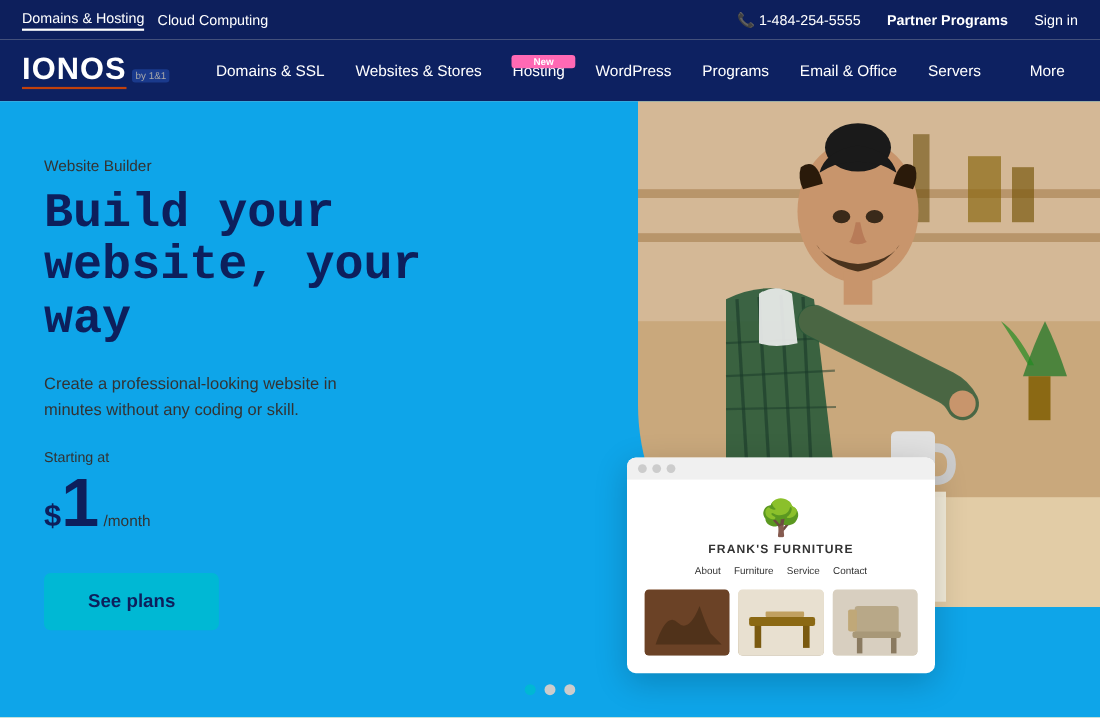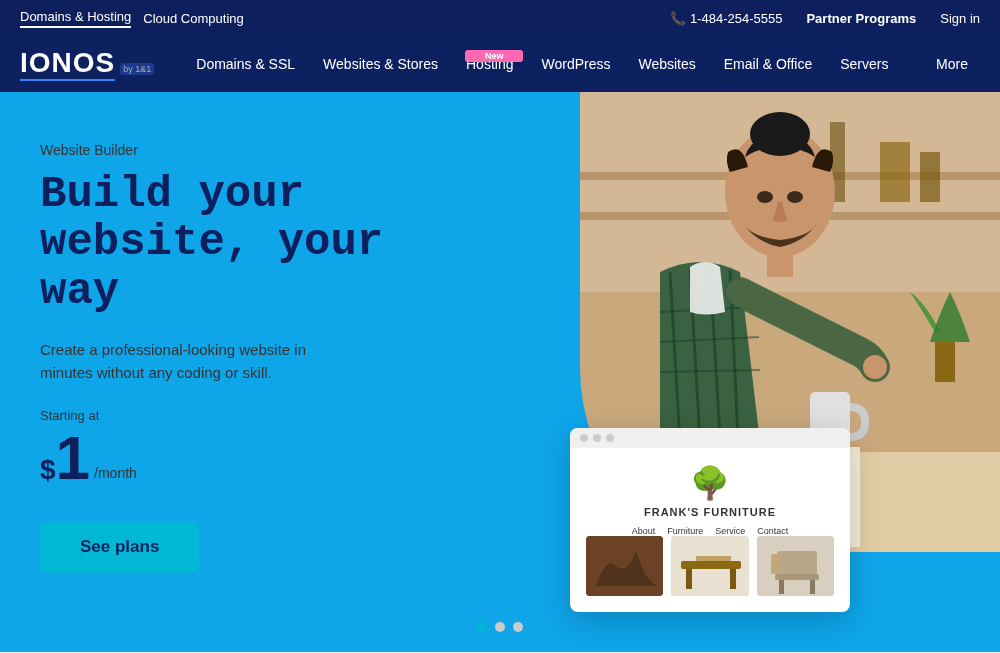--- a/index.html
+++ b/index.html
@@ -33,21 +33,21 @@
     .logo {
       display: flex;
       align-items: center;
       margin-right: 30px;
     }
     .logo-text {
       font-size: 28px;
       font-weight: 900;
       color: white;
       letter-spacing: 1px;
-      border-bottom: 2px solid #3b82f6;
+      border-bottom: 2px solid #c2410c;
     }
     .logo-by {
       font-size: 9px;
       color: #aaa;
       background: #1a3a8c;
       border-radius: 3px;
       padding: 1px 3px;
       margin-left: 5px;
       margin-top: 10px;
     }
@@ -207,20 +207,21 @@
       letter-spacing: 1px;
       color: #333;
       margin-bottom: 8px;
     }
     .mock-nav {
       display: flex;
       justify-content: center;
       gap: 12px;
       font-size: 9px;
       color: #333;
+      margin-bottom: 12px;
     }
     .mock-products {
       display: flex;
       gap: 8px;
       justify-content: center;
     }
     .mock-product {
       width: 80px;
       height: 60px;
       border-radius: 4px;
@@ -278,21 +279,21 @@
     <span class="logo-by">by 1&amp;1</span>
   </div>
   <div class="nav-items">
     <a class="nav-item">Domains &amp; SSL</a>
     <a class="nav-item">Websites &amp; Stores</a>
     <a class="nav-item" style="position:relative;">
       <span>Hosting</span>
       <span class="nav-badge">New</span>
     </a>
     <a class="nav-item">WordPress</a>
-    <a class="nav-item">Websites</a>
+    <a class="nav-item">Programs</a>
     <a class="nav-item">Email &amp; Office</a>
     <a class="nav-item">Servers</a>
   </div>
   <div class="nav-more">More</div>
 </nav>
 
 <section class="hero">
   <div class="hero-left">
     <div class="hero-subtitle">Website Builder</div>
     <h1 class="hero-title">Build your website, your way</h1>

